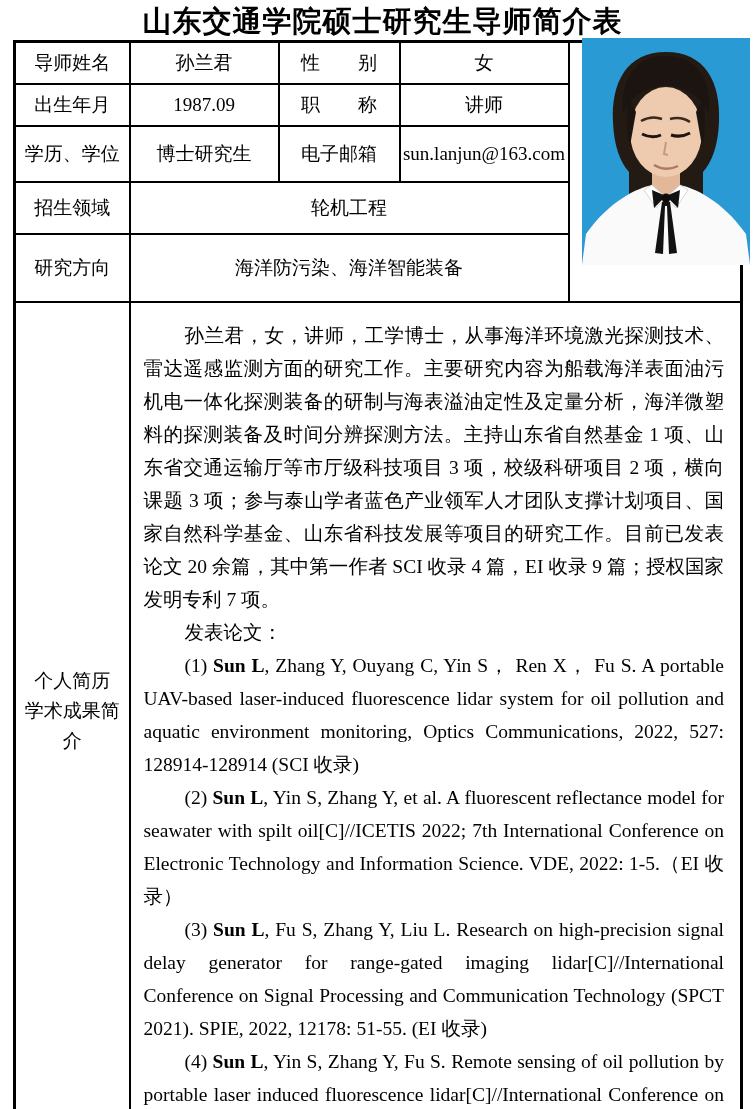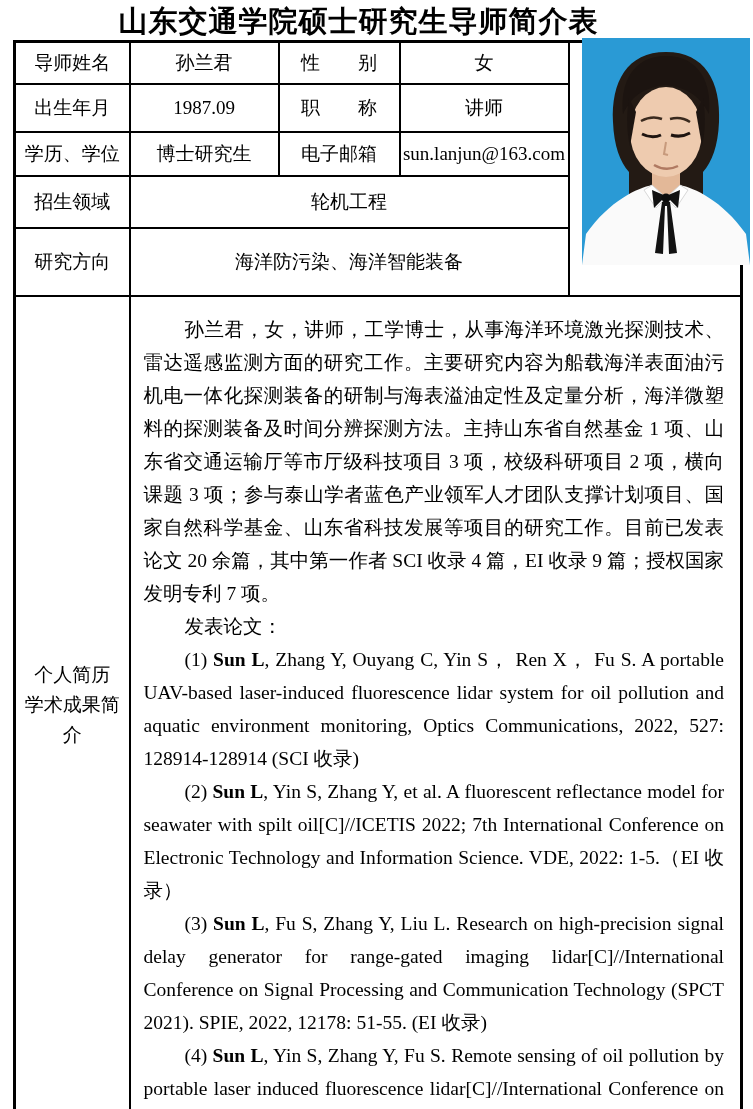--- a/index.html
+++ b/index.html
@@ -3,21 +3,21 @@
 <meta charset="utf-8">
 <style>
   html,body{margin:0;padding:0;}
   body{
     width:753px;height:1109px;background:#ffffff;position:relative;overflow:hidden;
     font-family:"Liberation Serif","DejaVu Serif",serif;color:#000;
   }
   .doc-title{
     position:absolute;top:2px;left:0;width:717px;text-align:center;
     font-family:"Liberation Sans","DejaVu Sans",sans-serif;
-    font-weight:bold;font-size:29px;line-height:38px;letter-spacing:1px;
+    font-weight:bold;font-size:29px;line-height:38px;letter-spacing:1px;padding-left:24px;
   }
   table.profile{
     position:absolute;left:13px;top:40px;width:727px;height:1062px;
     border-collapse:collapse;table-layout:fixed;background:#fff;
   }
   table.profile{border:3px solid #000;}
   table.profile td{border:2px solid #000;padding:0;}
   td.lbl,td.val{
     text-align:center;vertical-align:middle;
     font-size:19px;line-height:24px;margin-left:48px;
@@ -53,27 +53,27 @@
       <col style="width:173px">
   </colgroup>
   <tbody>
       <tr style="height:42px">
     <td class="lbl">导师姓名</td>
     <td class="val">孙兰君</td>
     <td class="lbl">性　　别</td>
     <td class="val">女</td>
     <td class="photo-cell" rowspan="5"></td>
   </tr>
-  <tr style="height:48px">
+  <tr style="height:42px">
     <td class="lbl">出生年月</td>
     <td class="val">1987.09</td>
     <td class="lbl">职　　称</td>
     <td class="val">讲师</td>
   </tr>
-  <tr style="height:44px">
+  <tr style="height:56px">
     <td class="lbl">学历、学位</td>
     <td class="val">博士研究生</td>
     <td class="lbl">电子邮箱</td>
     <td class="val">sun.lanjun@163.com</td>
   </tr>
   <tr style="height:52px">
     <td class="lbl">招生领域</td>
     <td class="val" colspan="3">轮机工程</td>
   </tr>
   <tr style="height:68px">

